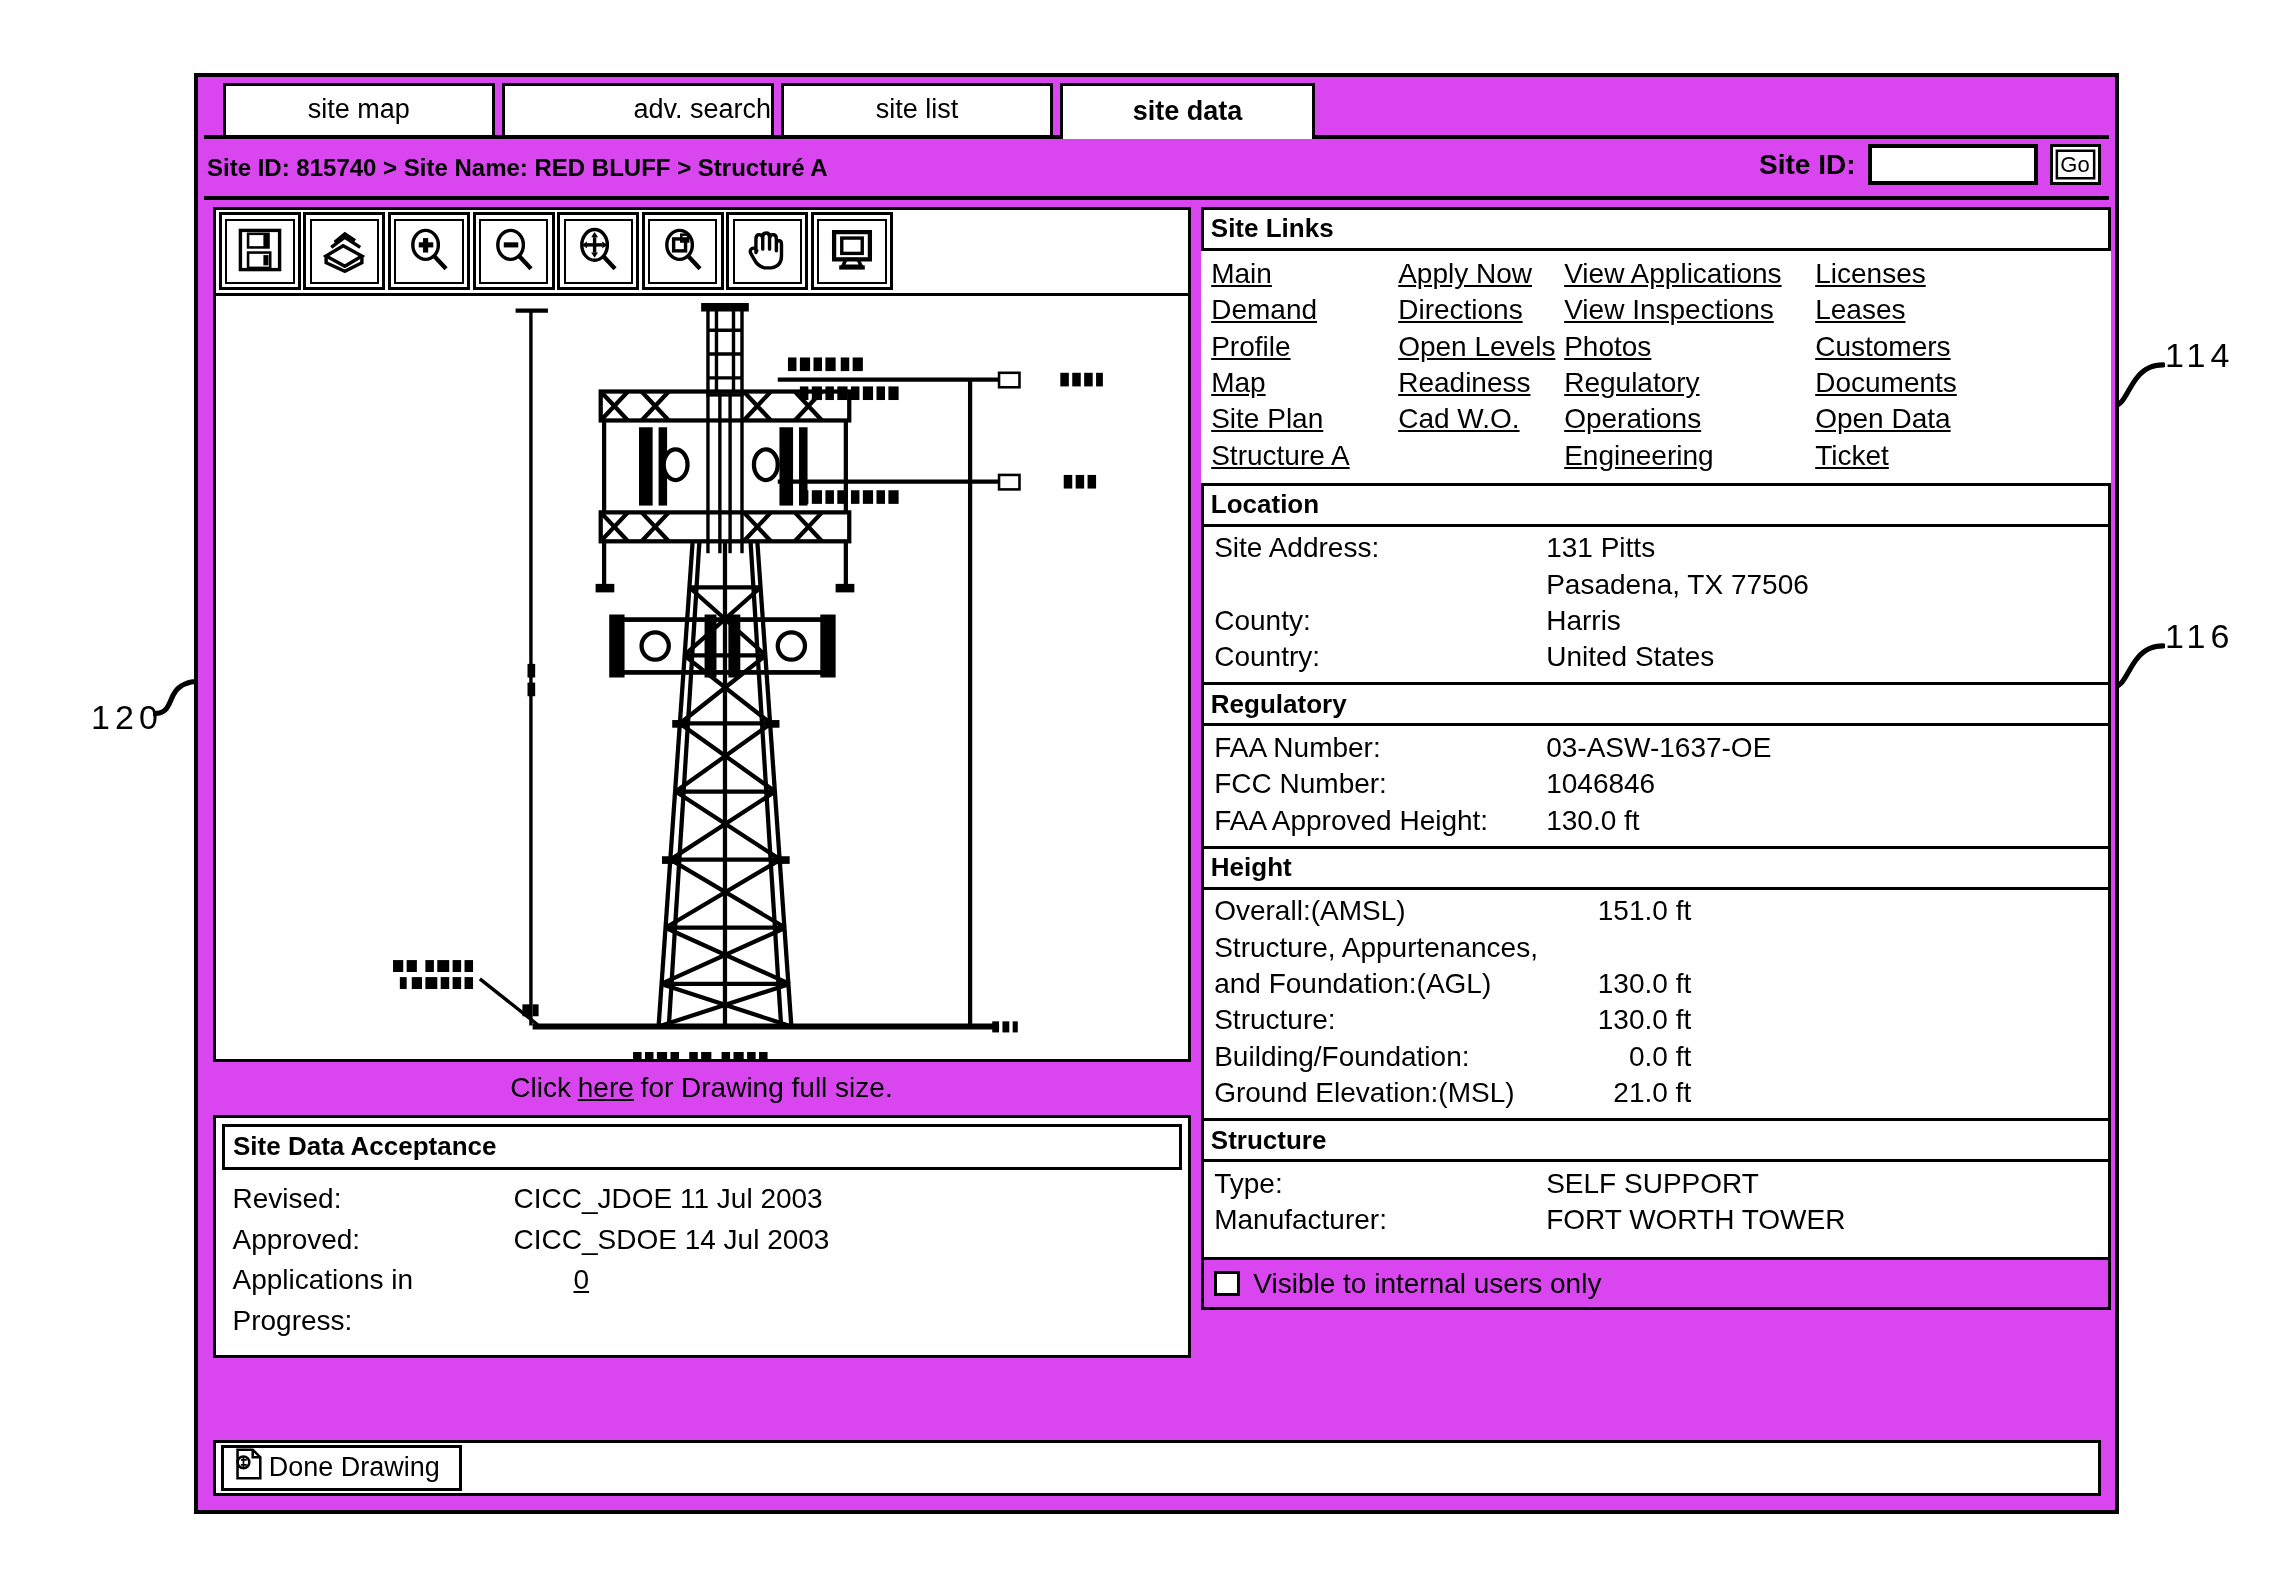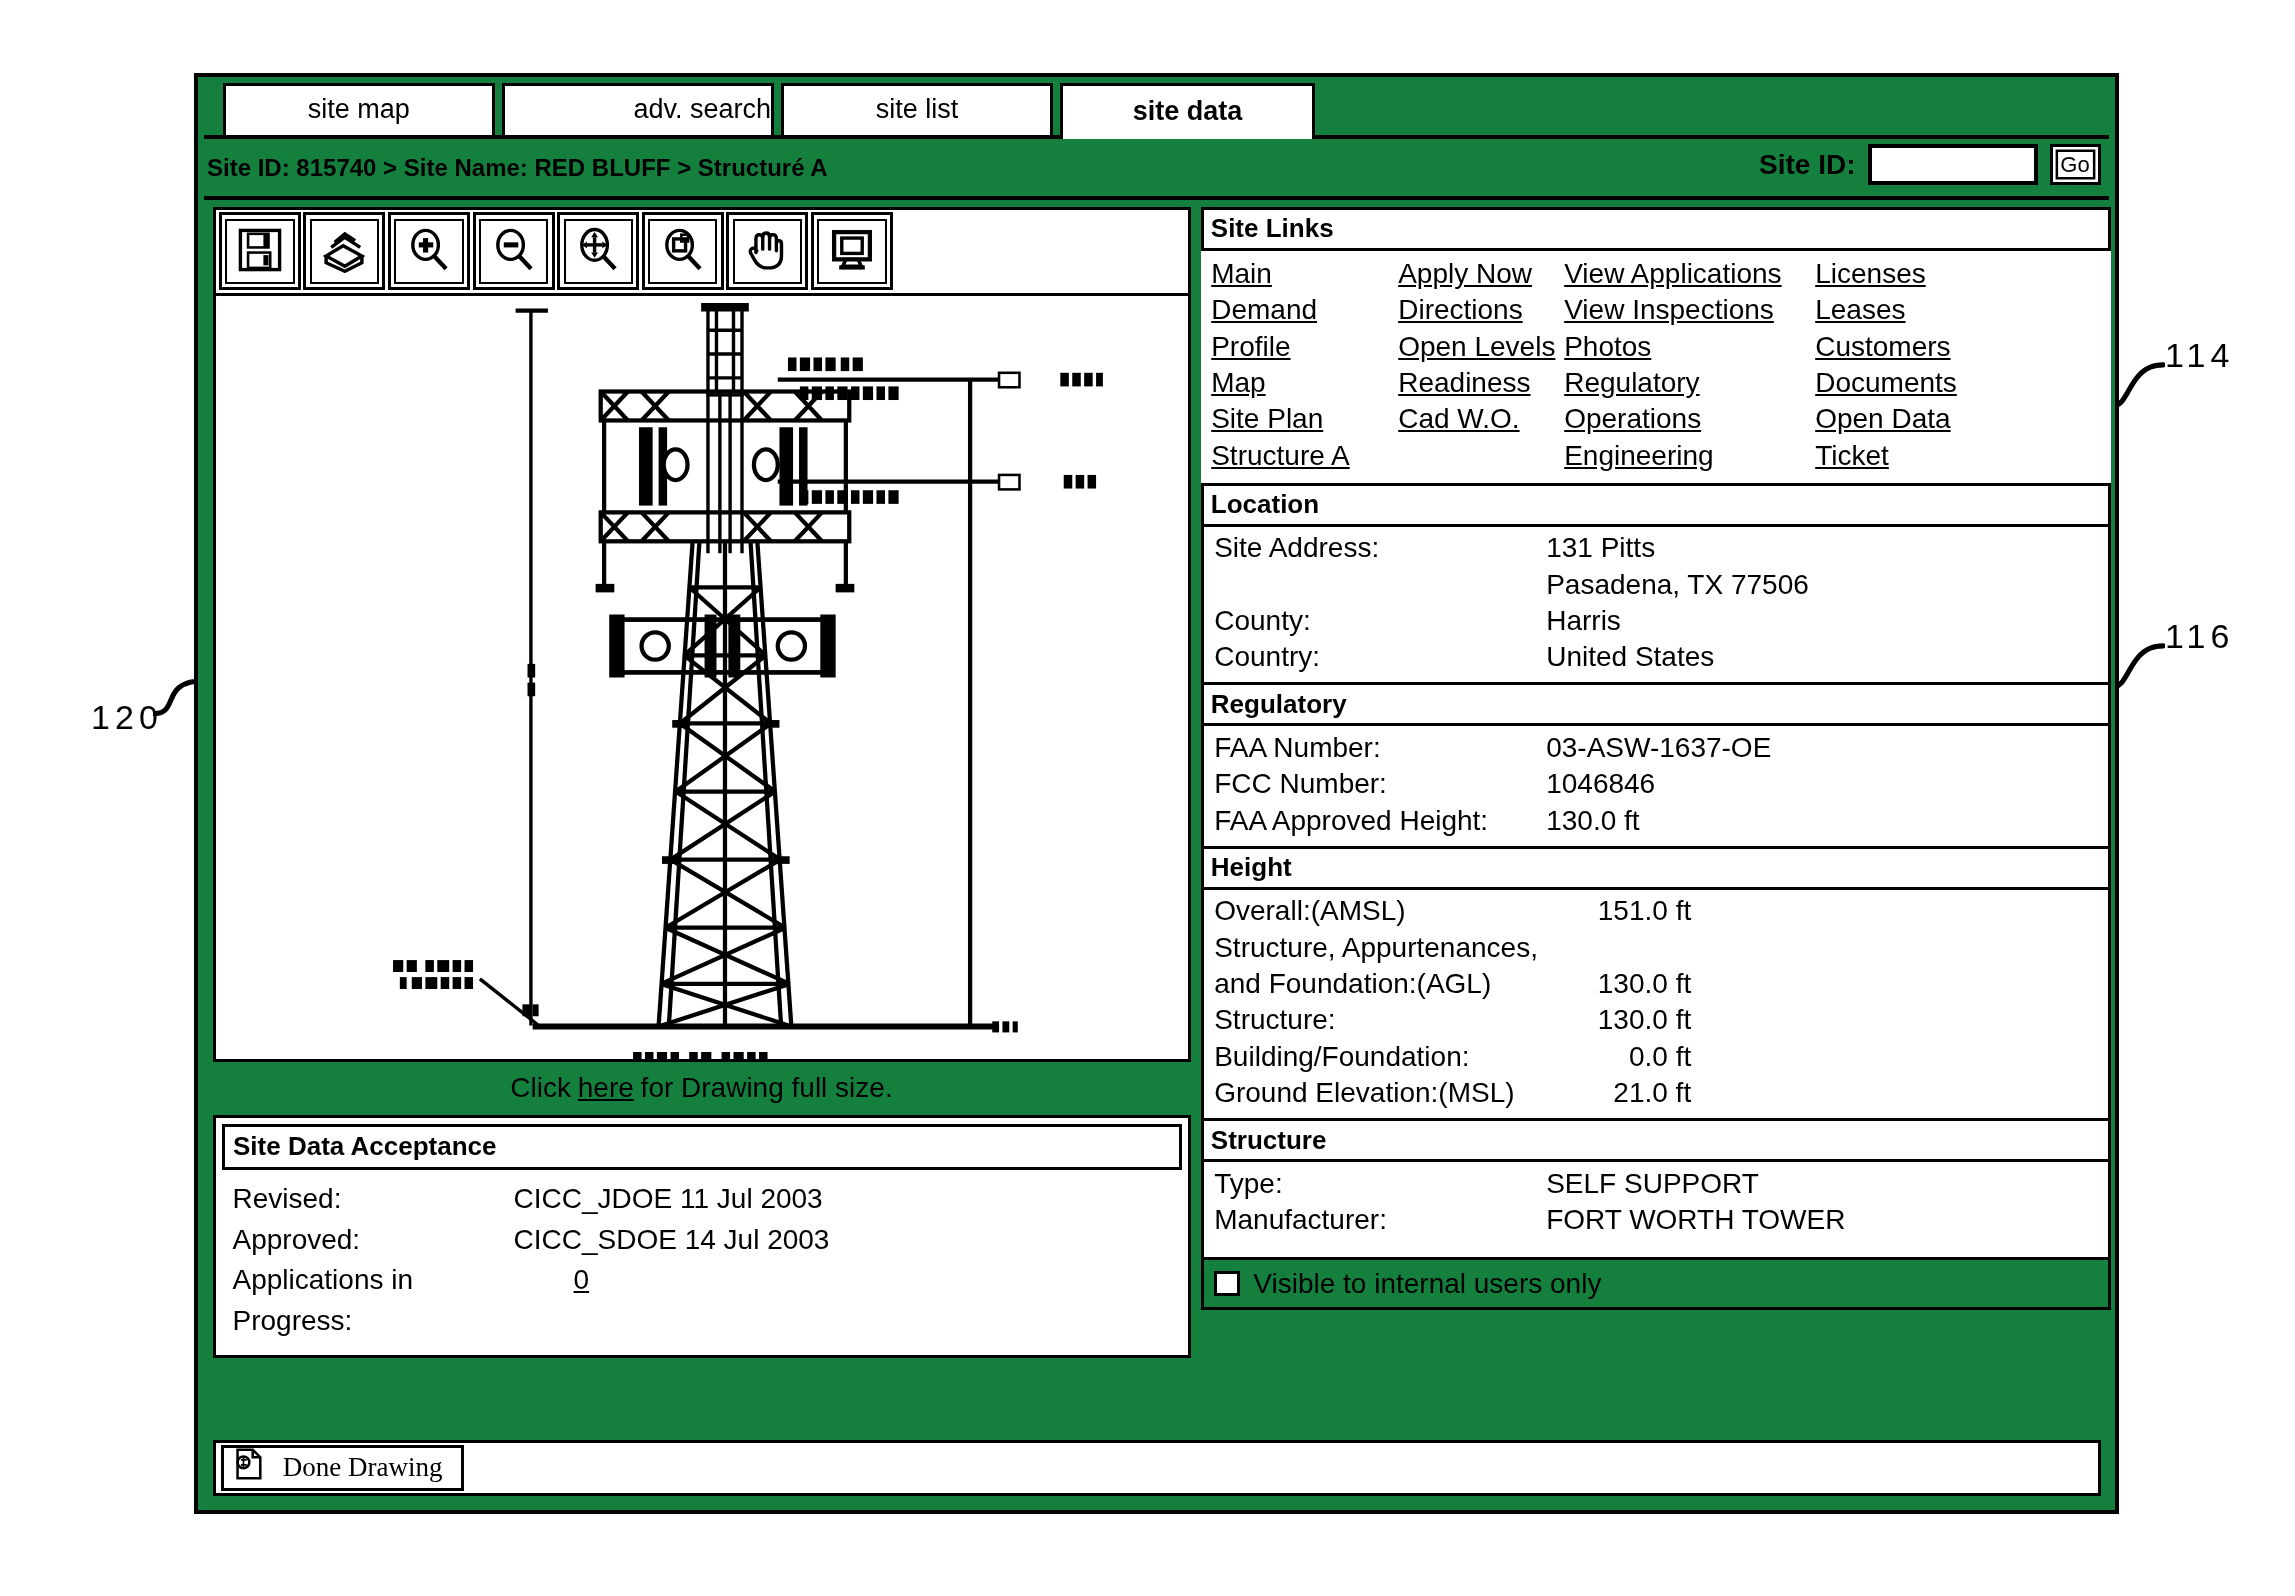--- a/index.html
+++ b/index.html
@@ -24,21 +24,21 @@
     color: #000;
   }
   .leader { position: absolute; }
 
   
   #window {
     position: absolute;
     left: 194px; top: 73px;
     width: 1925px; height: 1441px;
     border: 4.3px solid #000;
-    background: #15803d;
+    background: #d946ef;
   }
 
   
   #tabstrip {
     position: relative;
     height: 56px;
     margin: 6px 6px 0 6px;
     border-bottom: 4.3px solid #000;
   }
   .tab {
@@ -245,24 +245,23 @@
     border: 3.4px solid #000;
     display: flex; align-items: center;
     background: #fff;
   }
   #donebtn {
     margin-left: 5.1px;
     height: 46px;
     border: 3.4px solid #000;
     display: flex; align-items: center;
     padding: 0 18.7px 0 10.2px;
-    gap: 20px;
+    gap: 6px;
     font-size: 27px;
     background: #fff;
-    font-family: Liberation Serif, serif;
   }
 </style>
 </head>
 <body>
 
 <div class="callout" style="left:47px; top:698px;margin-left:44px;">120</div>
 <svg class="leader" style="left:153px; top:647px;" width="51" height="94" viewBox="0 0 60 110">
   <path d="M2 78 C 22 78, 18 58, 30 48 C 40 40, 50 40, 58 40" stroke="#000" stroke-width="6" fill="none" stroke-linecap="round"></path>
 </svg>
 

